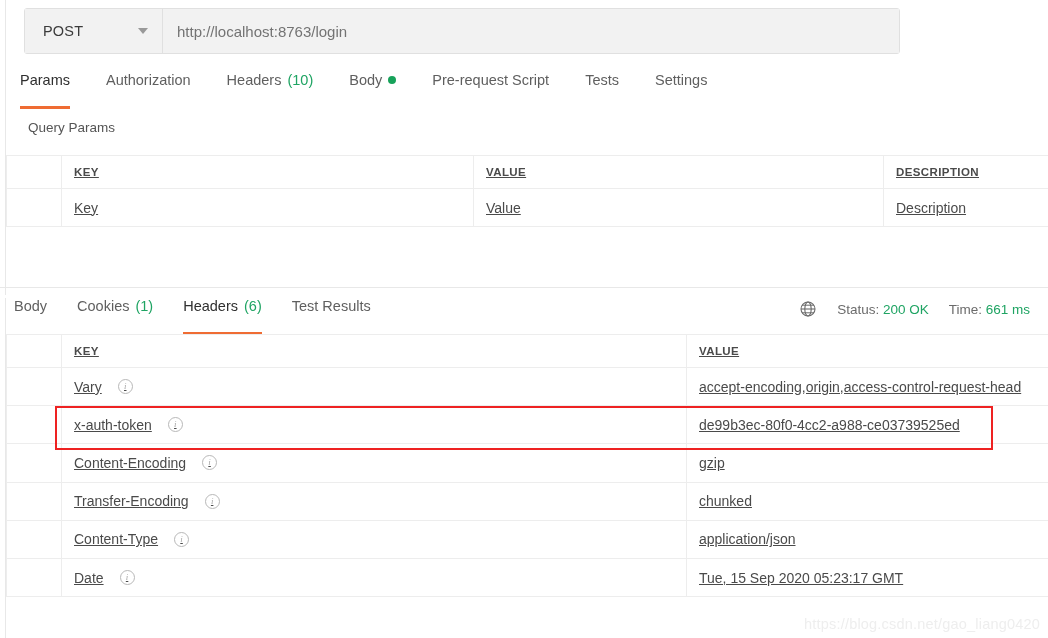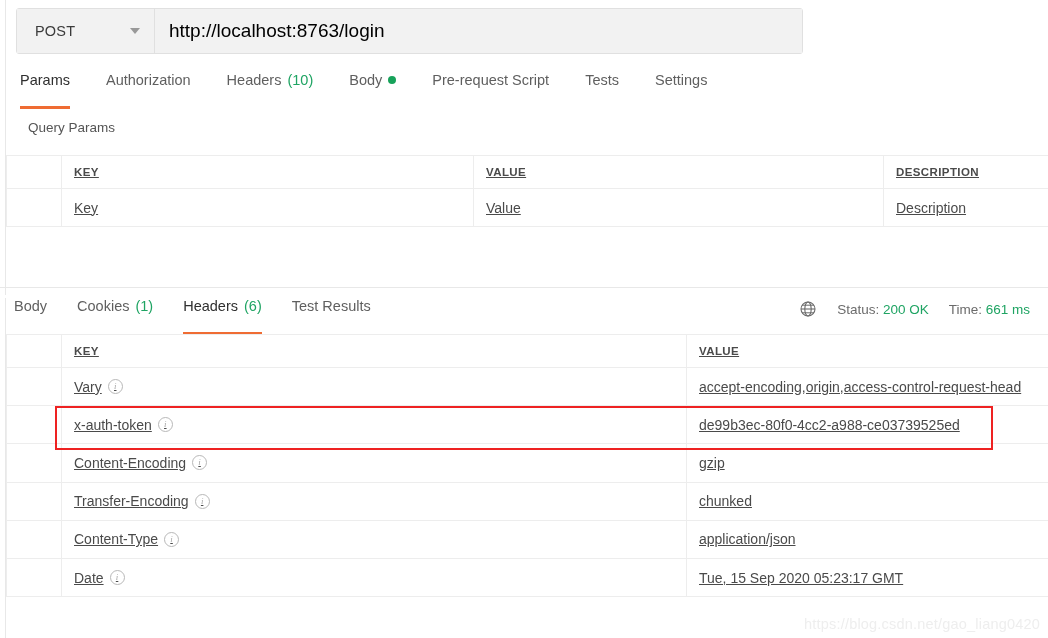--- a/index.html
+++ b/index.html
@@ -36,23 +36,23 @@
     left: 5px;
     top: 298px;
     width: 1px;
     height: 340px;
     background: #e8e8e8;
   }
 
   
   .urlbar {
     position: absolute;
-    left: 16px;
+    left: 24px;
     top: 8px;
-    width: 787px;
+    width: 876px;
     height: 46px;
     border: 1px solid #e0e0e0;
     border-radius: 3px;
     background: #f2f2f2;
     box-sizing: border-box;
     display: flex;
     align-items: stretch;
   }
   .method-select {
     width: 138px;
@@ -76,22 +76,22 @@
     border-left: 5px solid transparent;
     border-right: 5px solid transparent;
     border-top: 6px solid #999999;
   }
   .url-input {
     flex: 1;
     display: flex;
     align-items: center;
     padding-left: 14px;
     background: #f2f2f2;
-    font-size: 19px;
-    color: #000000;
+    font-size: 15px;
+    color: #737373;
     cursor: text;
   }
 
   
   .req-tabs {
     position: absolute;
     left: 20px;
     top: 70px;
     width: 1010px;
     height: 40px;
@@ -227,21 +227,21 @@
     top: 334px;
     width: 1042px;
   }
   #resp-table .c-key { width: 625px; }
   #resp-table .c-val { width: 362px; }
   #resp-table td { height: 38.2px; }
 
   .key-cell {
     display: flex;
     align-items: center;
-    gap: 6px;
+    gap: 16px;
   }
   .info-icon {
     width: 13px;
     height: 13px;
     border: 1px solid #b8b8b8;
     border-radius: 50%;
     color: #a9a9a9;
     font-size: 9px;
     line-height: 13px;
     text-align: center;

